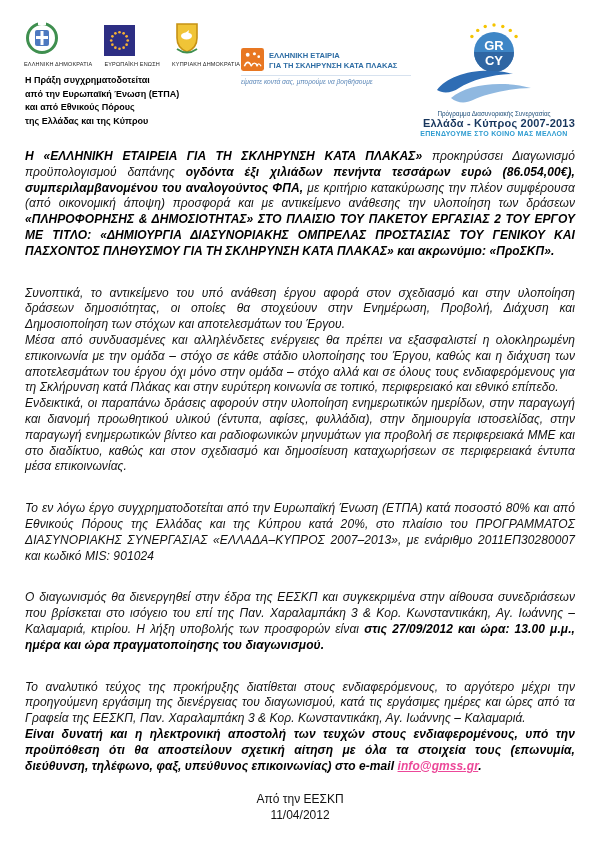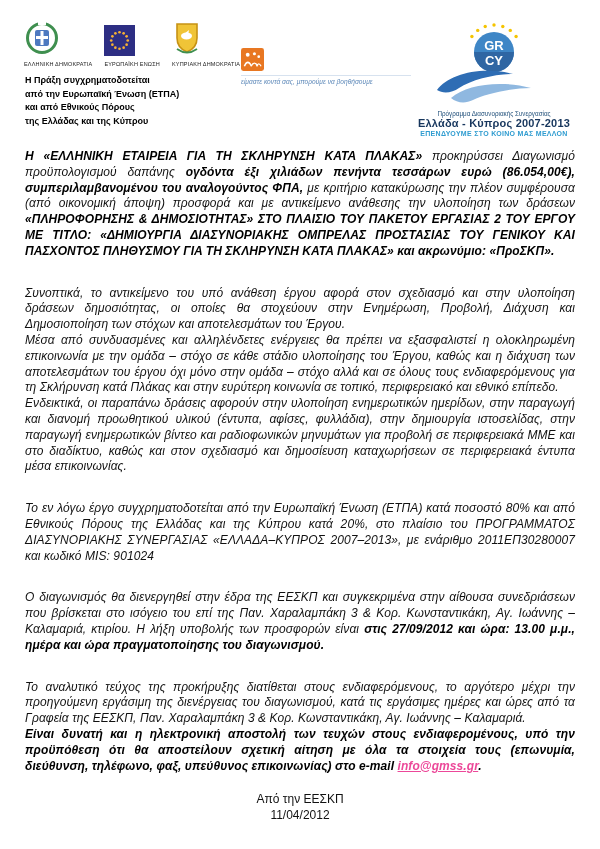--- a/index.html
+++ b/index.html
@@ -15,21 +15,21 @@
   .emblems{display:flex;justify-content:center;align-items:flex-end;gap:12px;}
   .emblems figure{margin:0;}
   .emblems figcaption{font-size:5.5px;color:#222;margin-top:1px;letter-spacing:.2px;white-space:nowrap;}
   .cofund{margin-top:7px;font-size:9px;font-weight:bold;line-height:1.5;color:#000;}
   .col-center{width:170px;padding-top:28px;text-align:left;}
   .org-row{display:flex;gap:5px;align-items:flex-start;}
   .org-name{font-size:7.6px;font-weight:bold;color:#2e6da4;line-height:1.3;padding-top:3px;}
   .slogan{font-size:6.6px;font-style:italic;color:#5b87b8;margin-top:4px;padding-top:2px;border-top:1px solid #d7e2ef;}
   .col-right{width:162px;text-align:center;}
   .prog1{font-size:6.3px;color:#1f4e79;}
-  .prog2{font-size:11px;font-weight:bold;color:#17365d;letter-spacing:.2px;}
+  .prog2{font-size:11px;font-weight:bold;color:#17365d;letter-spacing:.2px;text-align:right;}
   .prog3{font-size:7px;font-weight:bold;color:#2f9cd0;margin-top:1px;letter-spacing:.3px;}
   
   .title{text-align:center;font-weight:bold;font-size:12.5px;line-height:1.4;margin-top:14px;color:#000;}
   
   main{margin-top:12px;font-size:12px;line-height:15.8px;text-align:justify;letter-spacing:.08px;}
   p.para{margin:0;font-style:italic;}
   p.para.gap{margin-top:26px;}
   .b{font-weight:bold;color:#000;}
   a.email{color:#ec4899;text-decoration:underline;cursor:pointer;}
   
@@ -96,20 +96,24 @@
       <div class="org-row">
         <svg width="23" height="23" viewBox="0 0 24 24">
           <rect width="24" height="24" rx="2.5" fill="#e87722"></rect>
           <circle cx="7" cy="7" r="2" fill="#ffffff"></circle>
           <circle cx="14" cy="6" r="1.6" fill="#ffffff"></circle>
           <circle cx="18.5" cy="9" r="1.4" fill="#ffffff"></circle>
           <path d="M3.5,19 Q7,11 11,19" fill="none" stroke="#ffffff" stroke-width="1.6"></path>
           <path d="M10.5,19 Q14,12.5 17.5,19" fill="none" stroke="#ffffff" stroke-width="1.4"></path>
           <path d="M16,19 Q18.5,14 21,19" fill="none" stroke="#ffffff" stroke-width="1.2"></path>
         </svg>
+        <div class="org-name">
+          <div>ΕΛΛΗΝΙΚΗ ΕΤΑΙΡΙΑ</div>
+          <div>ΓΙΑ ΤΗ ΣΚΛΗΡΥΝΣΗ ΚΑΤΑ ΠΛΑΚΑΣ</div>
+        </div>
       </div>
       <div class="slogan">είμαστε κοντά σας, μπορούμε να βοηθήσουμε</div>
     </div>
 
     <div class="col-right">
       <svg width="150" height="86" viewBox="0 0 150 86">
         <g fill="#f5c400">
           <circle cx="52.9" cy="16.5" r="1.7"></circle>
             <circle cx="58.7" cy="10.4" r="1.7"></circle>
           <circle cx="66.2" cy="6.5" r="1.7"></circle>

